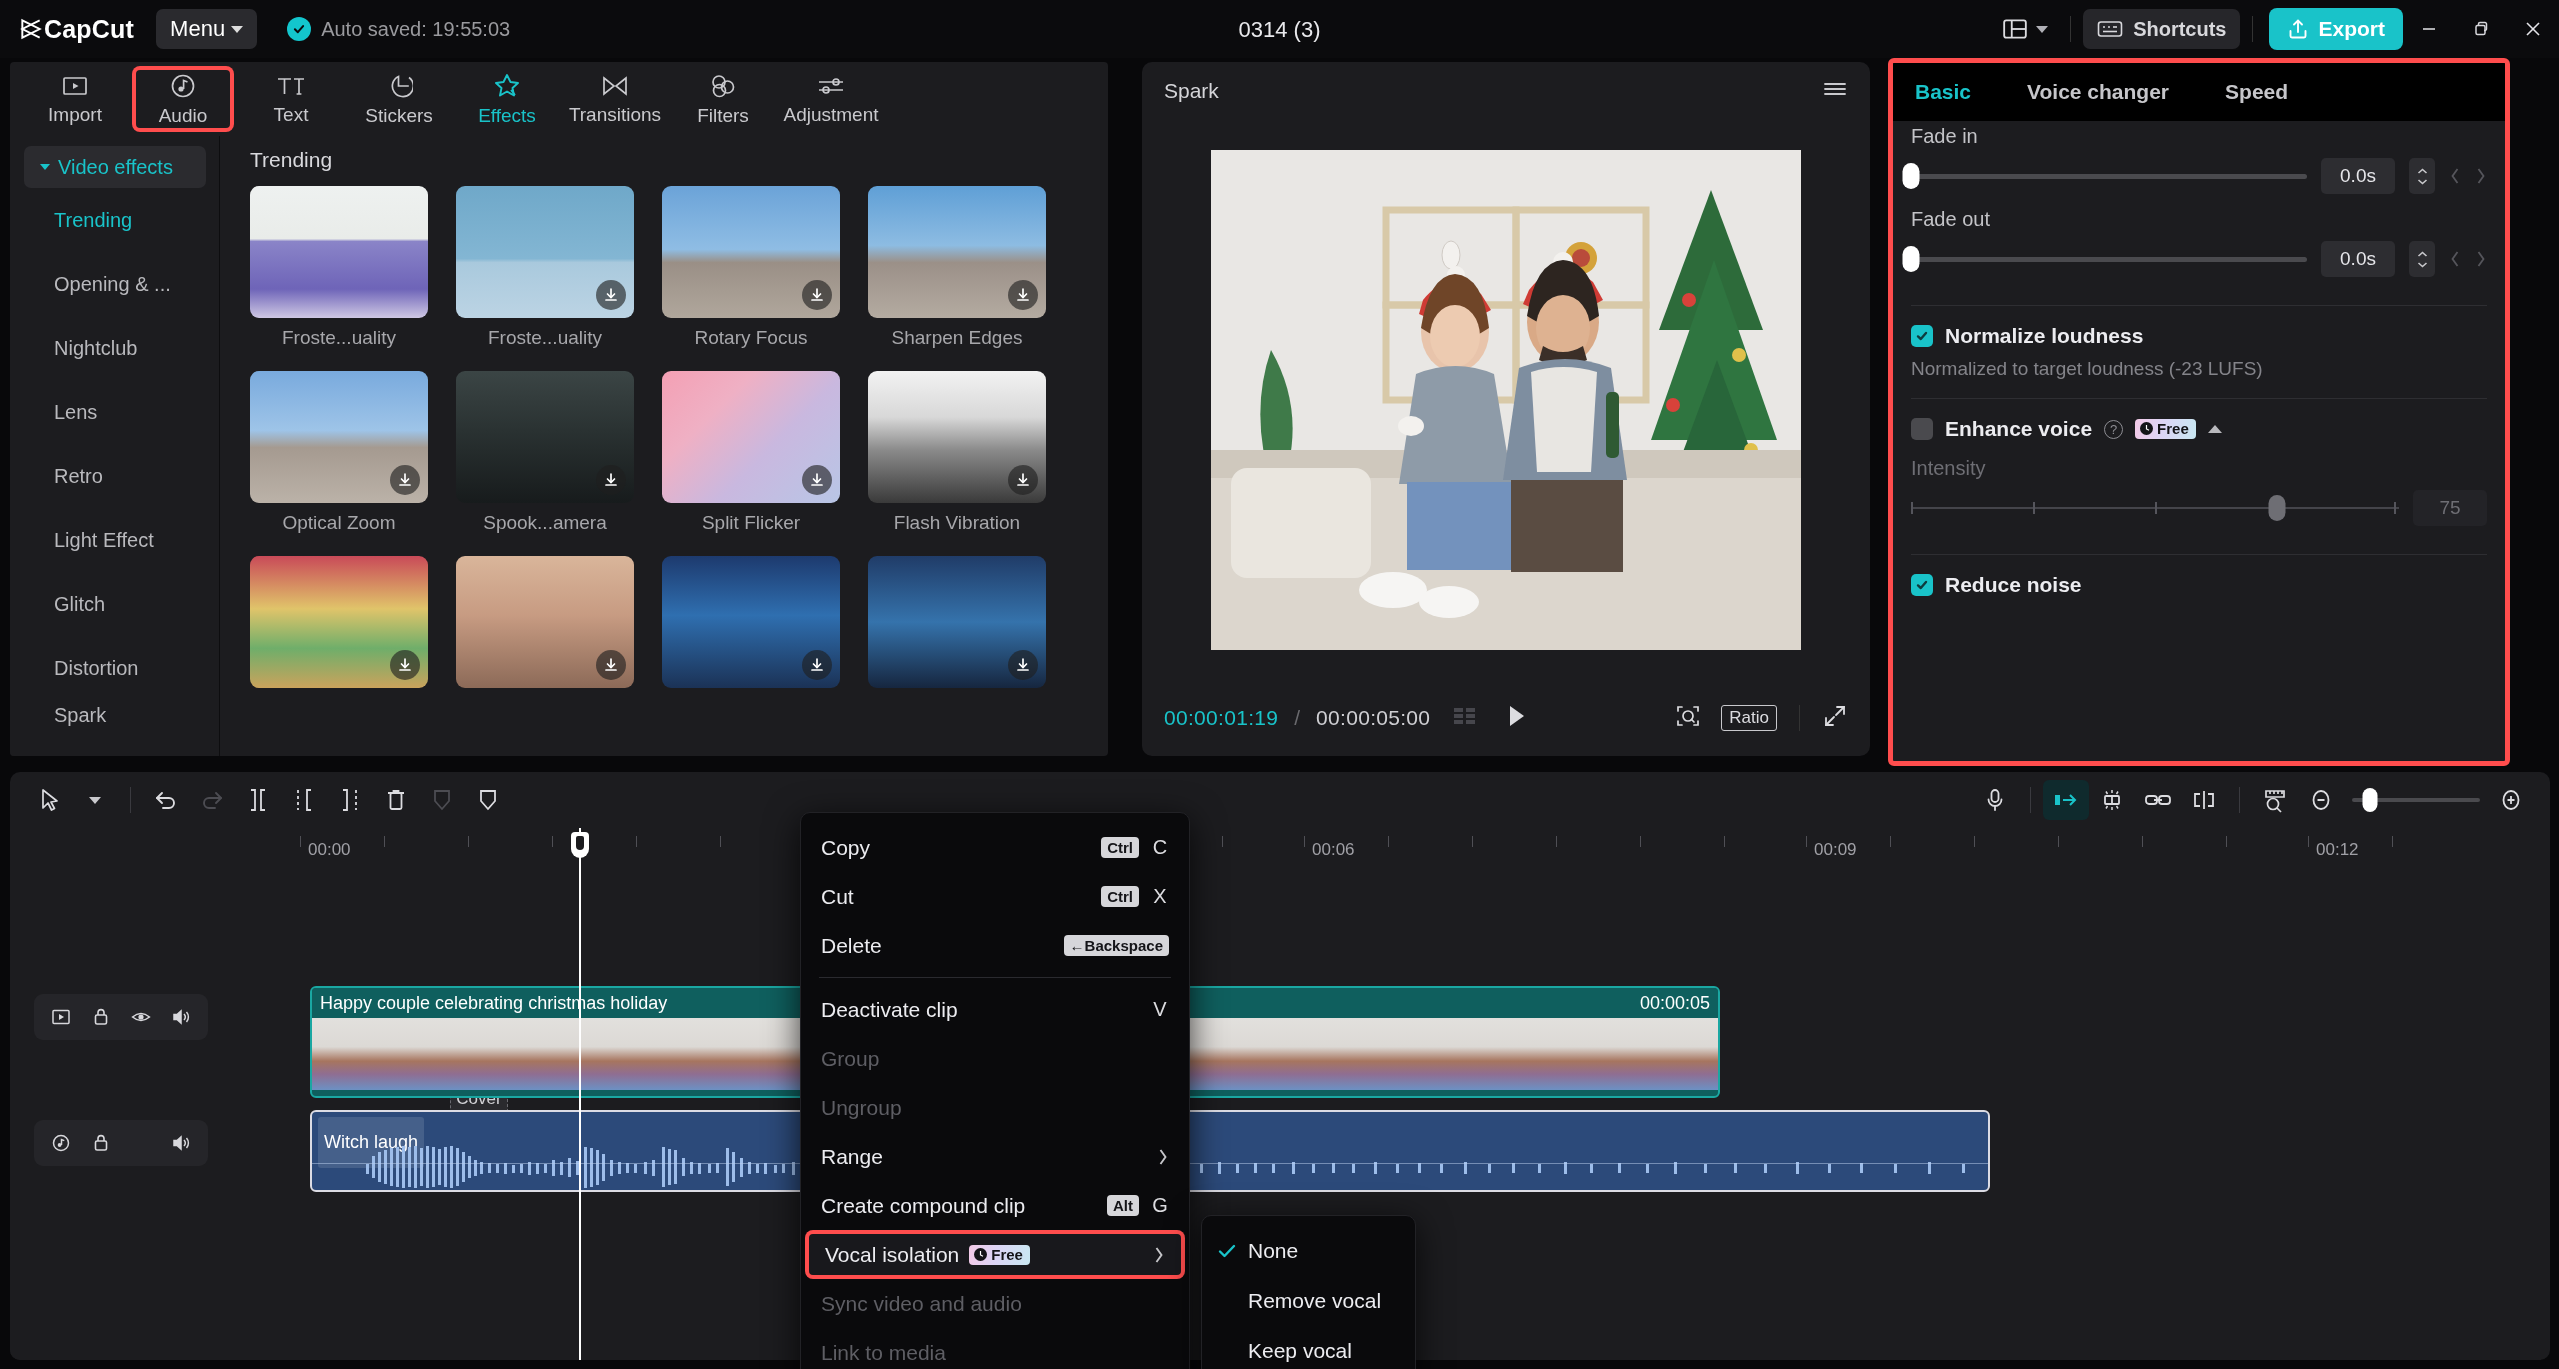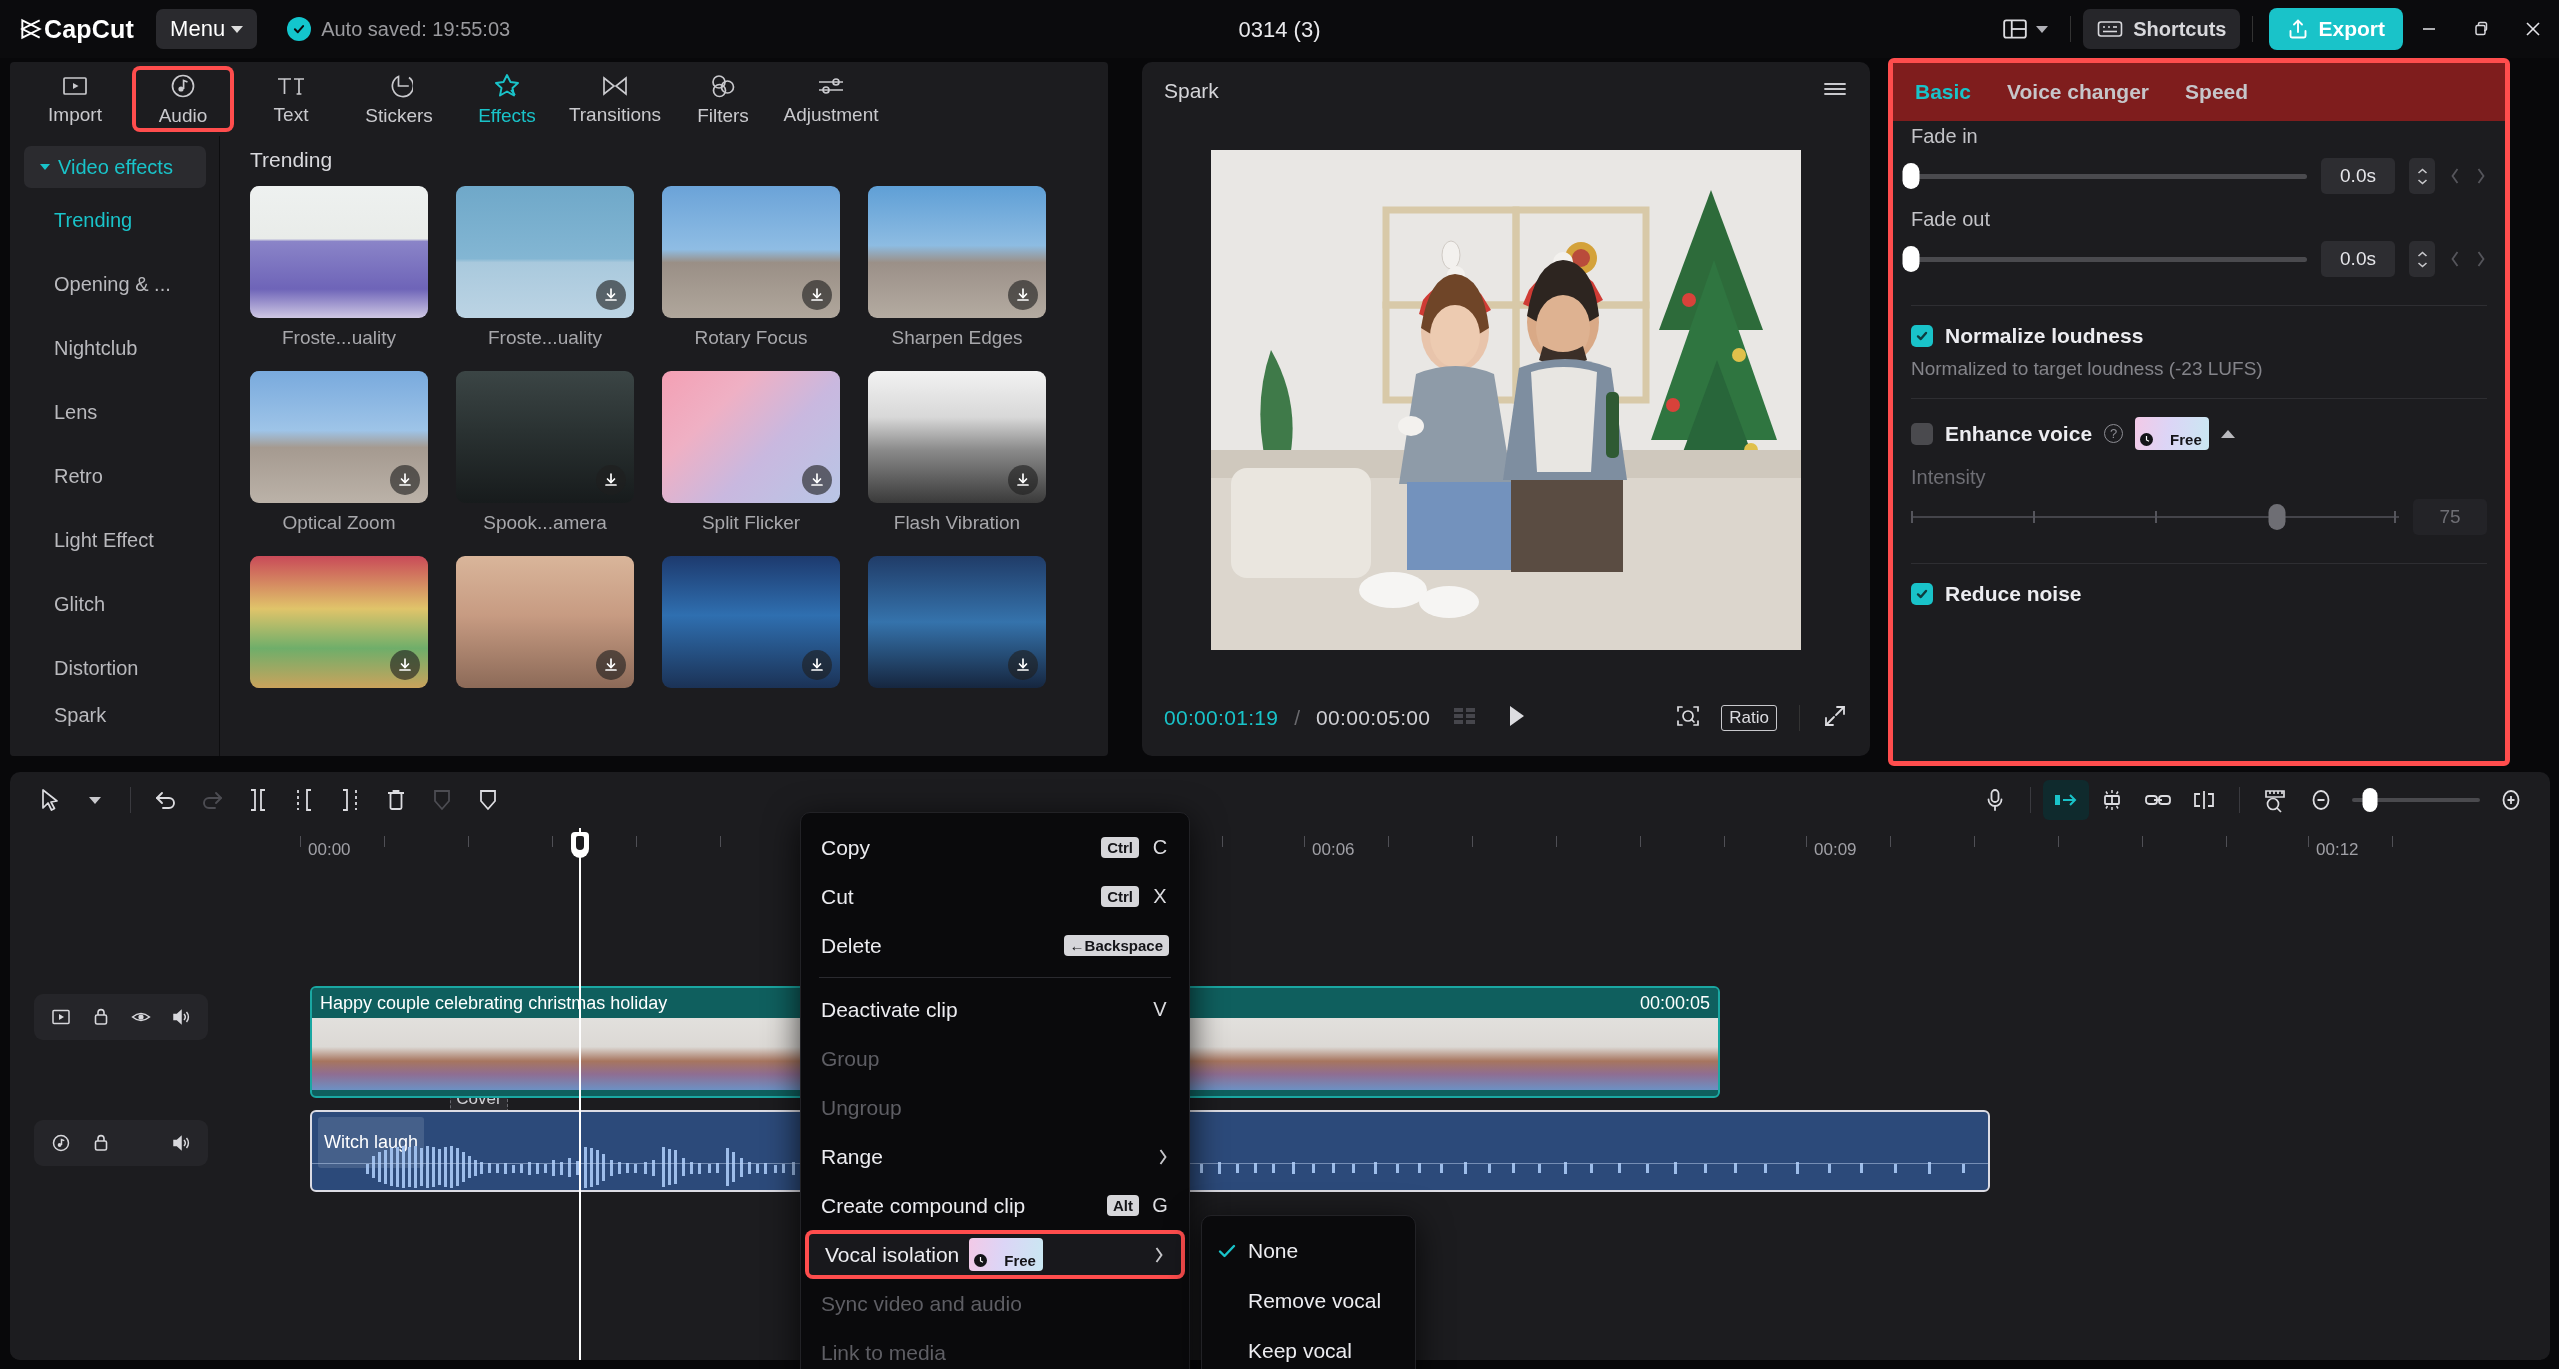--- a/index.html
+++ b/index.html
@@ -137,21 +137,21 @@
   .ratio-box {
     border: 1.6px solid #c8c8cc; border-radius: 3px; padding: 2px 7px;
     font-size: 17px; color: #dcdce0; cursor: pointer;
   }
 
   
   .rightpanel {
     position: absolute; left: 1888px; top: 58px; width: 622px; height: 708px;
     border: 5px solid #ff4d4d; border-radius: 6px; background: #1c1c1f; overflow: hidden;
   }
-  .rp-tabs { height: 58px; display: flex; align-items: center; gap: 36px; padding-left: 22px; background: #7f1d1d; }
+  .rp-tabs { height: 58px; display: flex; align-items: center; gap: 56px; padding-left: 22px; background: #000000; }
   .rp-tab { font-size: 21px; color: #c6c6ca; cursor: pointer; font-weight: 600; }
   .rp-tab.active { color: #19c3c9; }
   .rp-body { padding: 0 18px; }
   .row-slider { display: flex; align-items: center; gap: 14px; height: 56px; }
   .slider {
     position: relative; flex: 1; height: 5px; background: #4a4a4e; border-radius: 3px;
     cursor: pointer;
   }
   .slider .knob {
     position: absolute; top: 50%; transform: translate(-50%,-50%);
@@ -168,21 +168,21 @@
   .kf-diamond { width: 17px; height: 17px; border: 2px solid #c9c9cd; transform: rotate(45deg); }
   .rp-label { font-size: 20px; color: #c3c3c7; margin-top: 4px; }
   .rp-hr { height: 1px; background: #2e2e32; margin: 18px 0; }
   .chk-row { display: flex; align-items: center; gap: 12px; margin-top: 6px; }
   .chkbox { width: 22px; height: 22px; border-radius: 5px; background: #19c3c9;
     display: flex; align-items: center; justify-content: center; cursor: pointer; }
   .chkbox.off { background: #4a4a4e; }
   .chk-label { font-size: 21px; color: #ececf0; font-weight: 700; }
   .chk-sub { font-size: 19px; color: #84848a; margin-top: 10px; }
   .free-pill {
-    display: inline-flex; align-items: center; gap: 17px; padding: 14px 7px 2px 5px;
+    display: inline-flex; align-items: center; gap: 4px; padding: 1px 7px 2px 5px;
     border-radius: 4px; font-size: 15px; font-weight: 700; color: #141418;
     background: linear-gradient(100deg,#f3c9e7 0%,#dcd5f6 45%,#c9e8f2 100%);
   }
   .qmark { width: 19px; height: 19px; border-radius: 50%; border: 1.6px solid #8d8d93;
     font-size: 13px; color: #8d8d93; display: flex; align-items: center; justify-content: center; }
   .caret-up { width: 0; height: 0; border-left: 7px solid transparent; border-right: 7px solid transparent; border-bottom: 8px solid #b9b9bd; }
   .int-slider { position: relative; flex: 1; height: 2px; background: #44444a; }
   .int-slider .tick { position: absolute; top: -5px; width: 2px; height: 12px; background: #55555c; }
   .int-slider .knob2 { position: absolute; top: 50%; transform: translate(-50%,-50%);
     width: 17px; height: 26px; border-radius: 9px; background: #6e6e74; }

